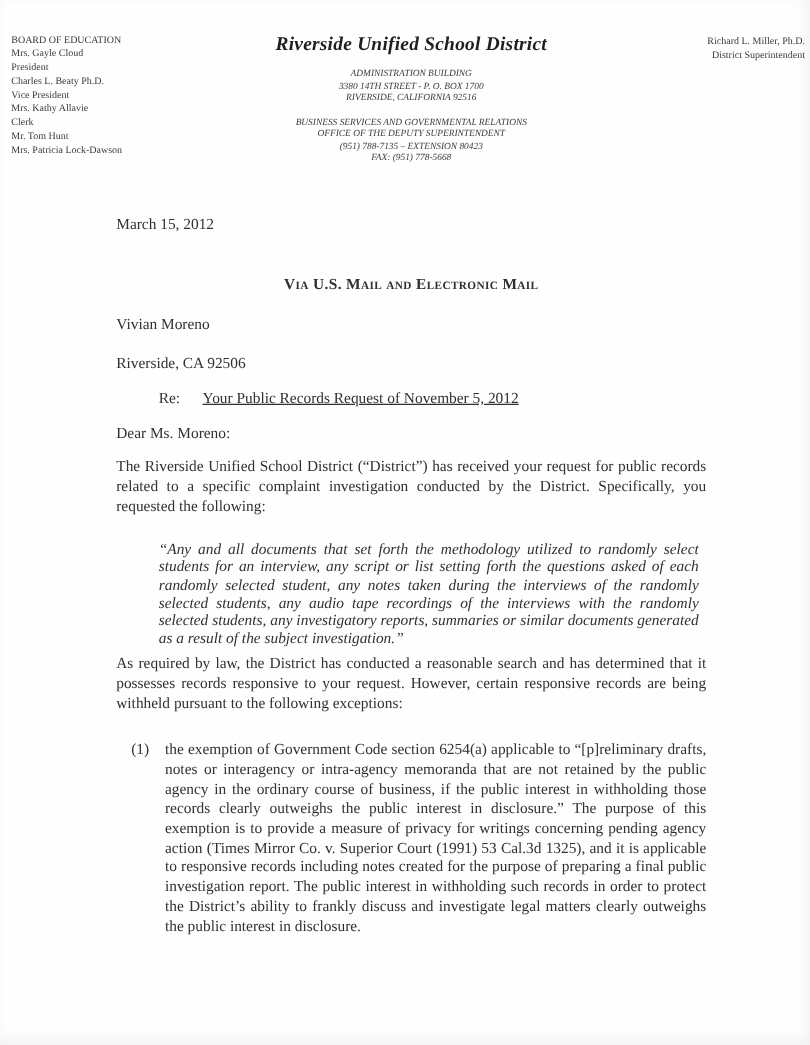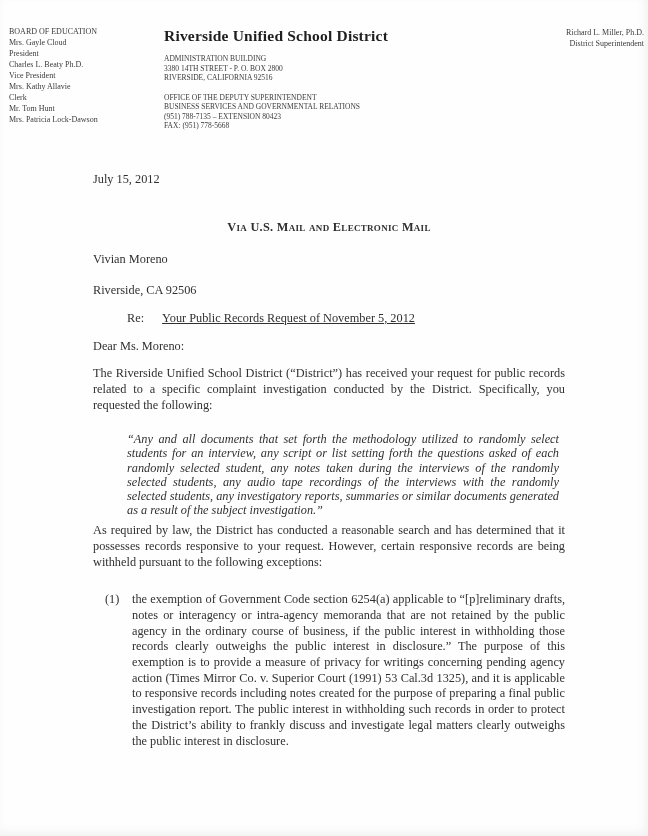--- a/index.html
+++ b/index.html
@@ -27,20 +27,22 @@
     text-align: left;
     font-size: 8px;
     line-height: 11px;
     color: #3a3a3a;
   }
   .center-block {
     position: absolute;
     left: 164px;
     top: 27px;
     width: 330px;
+    text-align: center;
+    font-style: italic;
   }
   .district-title {
     font-size: 15.5px;
     font-weight: bold;
     letter-spacing: 0.2px;
     color: #1f1f1f;
     margin: 0 0 9px 0;
   }
   .admin-block {
     font-size: 7.5px;
@@ -121,38 +123,38 @@
     <div>Mrs. Kathy Allavie</div>
     <div>Clerk</div>
     <div>Mr. Tom Hunt</div>
     <div>Mrs. Patricia Lock-Dawson</div>
   </div>
 
   <div class="center-block">
     <div class="district-title">Riverside Unified School District</div>
     <div class="admin-block">
       <div>ADMINISTRATION BUILDING</div>
-      <div>3380 14TH STREET - P. O. BOX 2800</div>
+      <div>3380 14TH STREET - P. O. BOX 1700</div>
       <div>RIVERSIDE, CALIFORNIA  92516</div>
     </div>
     <div class="office-block">
+      <div>BUSINESS SERVICES AND GOVERNMENTAL RELATIONS</div>
       <div>OFFICE OF THE DEPUTY SUPERINTENDENT</div>
-      <div>BUSINESS SERVICES AND GOVERNMENTAL RELATIONS</div>
       <div>(951) 788-7135 – EXTENSION 80423</div>
       <div>FAX:  (951) 778-5668</div>
     </div>
   </div>
 
   <div class="superintendent-block">
     <div>Richard L. Miller, Ph.D.</div>
     <div>District Superintendent</div>
   </div>
 
   <div class="letter-body">
-    <p class="date-line">July 15, 2012</p>
+    <p class="date-line">March 15, 2012</p>
 
     <p class="delivery-line">Via U.S. Mail and Electronic Mail</p>
 
     <p class="recipient-line">Vivian Moreno</p>
 
     <p class="city-line">Riverside, CA 92506</p>
 
     <p class="re-line">
       <span class="re-label">Re:</span><span class="re-subject">Your Public Records Request of November 5, 2012</span>
     </p>

